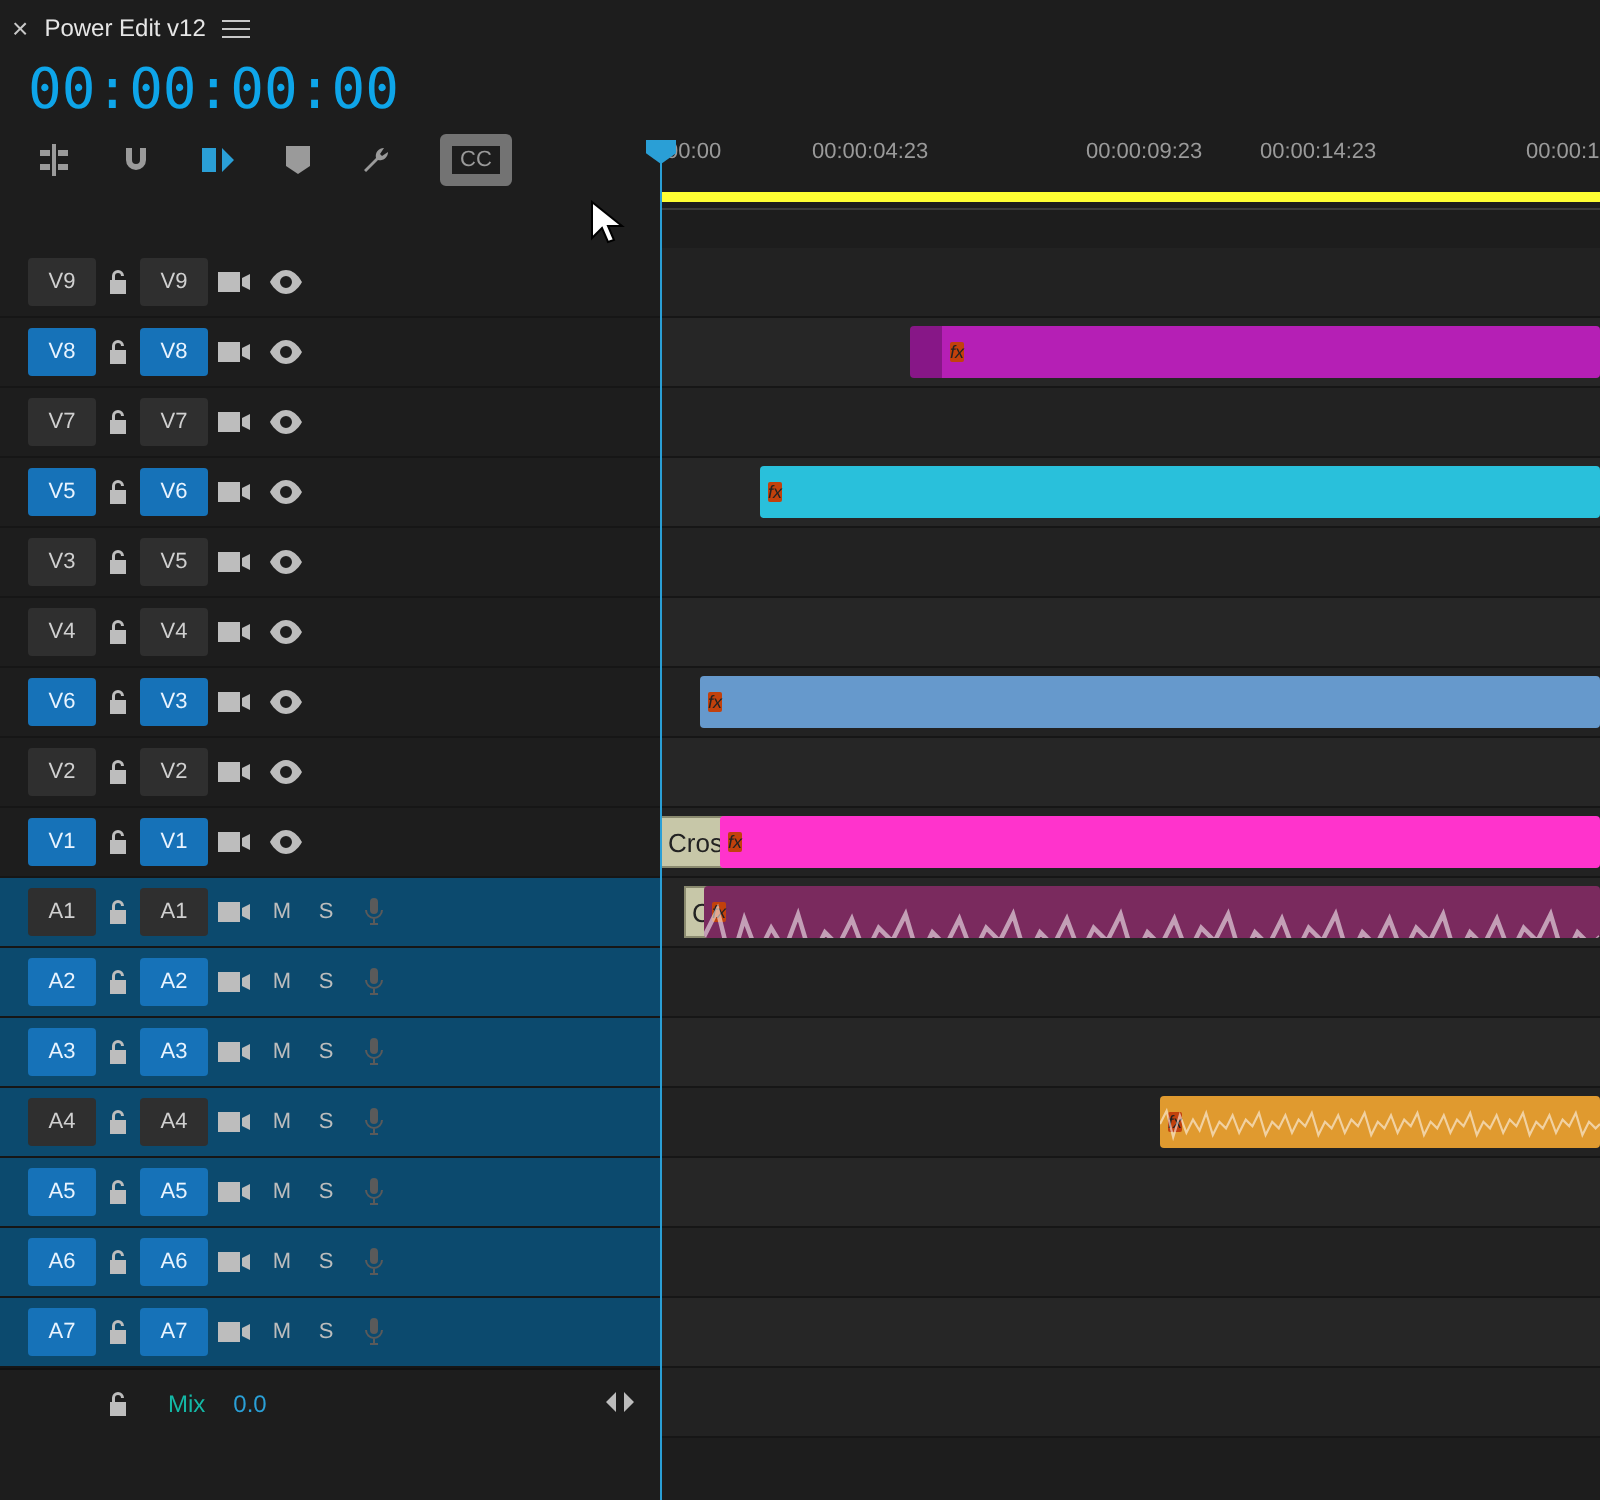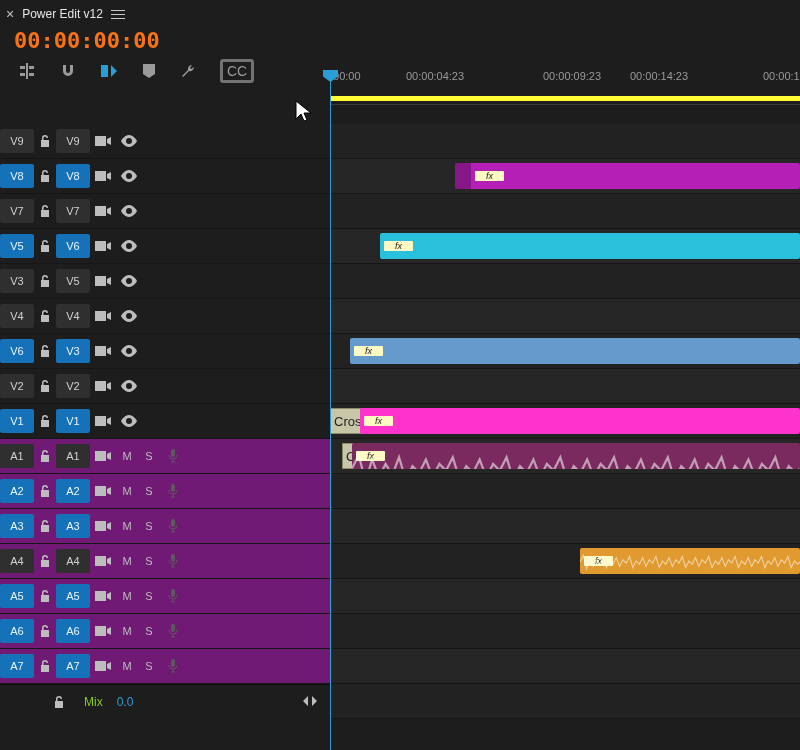--- a/index.html
+++ b/index.html
@@ -3,59 +3,59 @@
 <meta charset="utf-8">
 <style>
 html,body{margin:0;padding:0;background:#0b0e12;font-family:"Segoe UI",Arial,sans-serif;font-size:12px;color:#c8c8c8;width:800px;height:750px;overflow:hidden}
 .panel{background:#1d1d1d;width:800px;height:750px;position:relative}
 .title-bar{display:flex;align-items:center;height:28px;padding:0 6px;gap:8px}
 .title-close{color:#c8c8c8;font-size:14px}
 .seq-name{color:#e6e6e6}
 .menu-icon{display:inline-flex;flex-direction:column;gap:3px}
 .menu-icon span{display:block;width:14px;height:1px;background:#c8c8c8}
 .header-row{display:flex;align-items:center;padding:0 14px}
-.timecode{color:#f97316;font-size:22px;font-weight:700;font-family:Consolas,monospace}
+.timecode{color:#0ea5e9;font-size:28px;font-weight:400;font-family:Consolas,monospace}
 .tool-row{display:flex;align-items:center;gap:24px;padding:6px 18px 10px}
 .tool-btn svg{display:block}
 .tool-row .tool-btn{color:#9a9a9a}
 .tool-row .tool-btn.active{color:#2a9fd6}
-.cc-chip{border:3px solid #737373;border-radius:3px;padding:1px 4px;font-size:14px;color:#9a9a9a}
+.cc-chip{border:6px solid #737373;border-radius:3px;padding:1px 4px;font-size:11px;color:#9a9a9a}
 .ruler{position:absolute;left:330px;right:0;top:70px;height:34px;border-bottom:1px solid #3a3a3a}
 .ruler .tick{position:absolute;top:0;color:#9a9a9a;font-size:11px}
 .ruler .yellow-bar{position:absolute;left:0;right:0;top:26px;height:5px;background:#ffff33}
 .playhead{position:absolute;top:70px;bottom:0;left:330px;width:1px;background:#2a9fd6;z-index:5}
 .playhead::before{content:"";position:absolute;top:0;left:-7px;width:15px;height:12px;background:#2a9fd6;clip-path:polygon(0 0,100% 0,100% 55%,50% 100%,0 55%)}
 .tracks-area{position:absolute;top:124px;left:0;right:0;bottom:0}
 .track-headers{position:absolute;left:0;top:0;width:330px;bottom:0;background:#1d1d1d}
-.track-header{display:flex;align-items:center;height:34px;gap:0;border-bottom:1px solid #161616}
-.track-header.audio{background:#701a75}
+.track-header{display:flex;align-items:center;height:34px;gap:0;padding-left:14px;border-bottom:1px solid #161616}
+.track-header.audio{background:#0c4a6e}
 .src-chip,.tgt-chip{width:34px;height:24px;display:inline-flex;align-items:center;justify-content:center;border-radius:2px;font-size:11px;color:#d0d0d0}
 .src-chip.on,.tgt-chip.on{background:#1672b8;color:#e9f4ff}
 .src-chip.off,.tgt-chip.off{background:#2f2f2f}
 .lock-cell{width:22px;display:inline-flex;justify-content:center}
 .ico{color:#bdbdbd}
 .ico svg{display:block}
 .btn-cell{width:26px;display:inline-flex;justify-content:center;align-items:center}
 .ms-btn{width:22px;height:20px;display:inline-flex;align-items:center;justify-content:center;color:#bdbdbd;font-size:11px;border-radius:2px}
 .mic{color:#5a5a5a}
 .track-lanes{position:absolute;left:330px;right:0;top:0;bottom:0}
 .lane{height:34px;border-bottom:1px solid #161616;position:relative;background:#222}
 .lane.alt{background:#262626}
 .clip{position:absolute;top:4px;bottom:4px;border-radius:2px;display:flex;align-items:center;padding:0 4px;overflow:hidden}
-.clip .fx{background:#fef9c3;color:#222;font-size:9px;padding:0 11px;border-radius:1px;margin-right:20px;font-style:italic}
+.clip .fx{background:#c2410c;color:#222;font-size:9px;padding:0 0;border-radius:1px;margin-right:20px;font-style:italic}
 .clip-purple{background:#b51fb5;border-left:16px solid rgba(0,0,0,.25)}
 .clip-cyan{background:#29c0db}
 .clip-blue{background:#6699cc}
 .clip-magenta{background:#ff33cc}
 .clip-magenta-dark{background:#7a2a5e}
 .clip-orange{background:#e09a2f}
 .trans{position:absolute;top:4px;bottom:4px;background:#c7c7a8;border:1px solid #8a8a6f;font-size:13px;color:#222;padding:0 3px;display:flex;align-items:center;overflow:hidden;white-space:nowrap}
 .wave{position:absolute;left:0;right:0;top:3px;bottom:3px;opacity:.55}
 .mix-row{height:34px;display:flex;align-items:center;padding-left:48px;gap:14px;border-top:1px solid #111}
-.mix-label{color:#84cc16}
+.mix-label{color:#14b8a6}
 .mix-val{color:#2a9fd6;font-family:Liberation Sans, sans-serif}
 .expand-ic{margin-left:auto;margin-right:12px;color:#bdbdbd}
 .cursor-overlay{position:absolute;left:295px;top:100px;z-index:10;pointer-events:none}
 .cursor-overlay svg{display:block}
 </style>
 </head>
 <body>
 
 <div class="panel">
 

